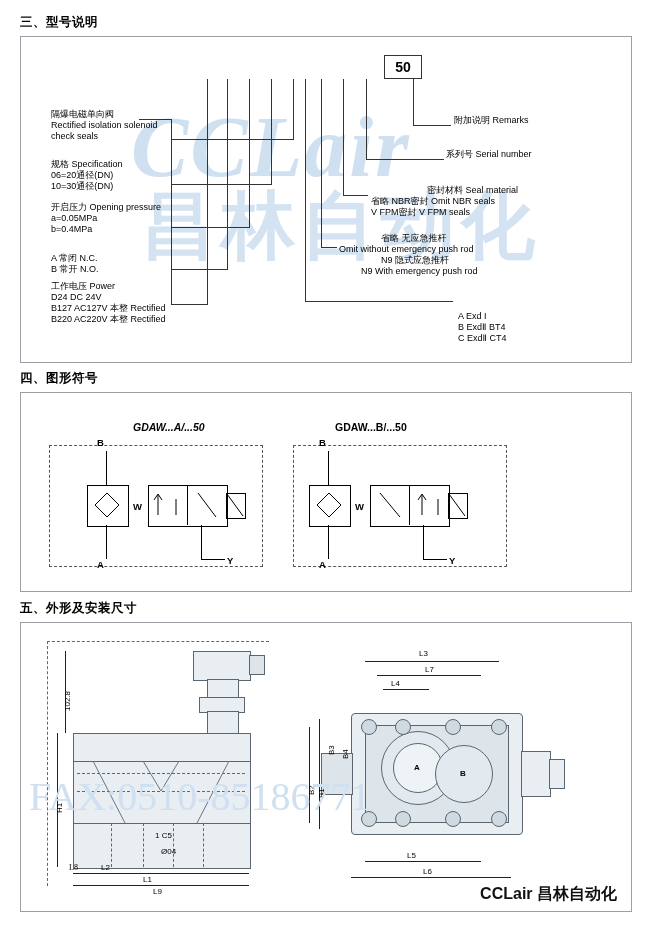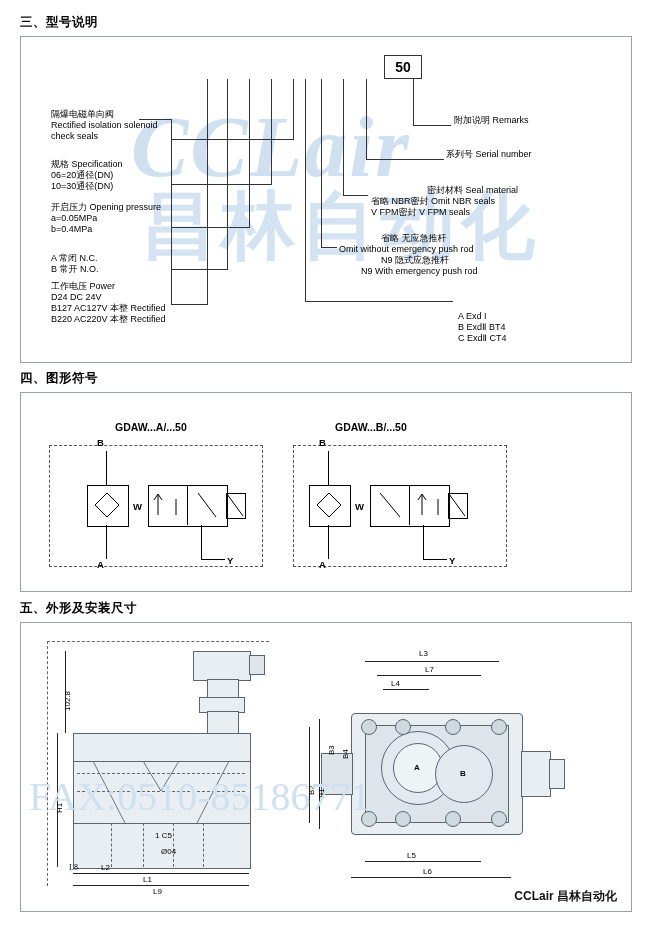--- a/index.html
+++ b/index.html
@@ -92,21 +92,21 @@
   }
   #wm-tel{
     position:absolute;left:8px;top:95px;font-size:40px;font-weight:bold;
     color:#cfe0f0;white-space:nowrap;font-family:"Liberation Serif", serif;
   }
   #wm-fax{
     position:absolute;left:8px;top:150px;font-size:40px;font-weight:normal;
     color:#cfe0f0;white-space:nowrap;font-family:"Liberation Serif", serif;
   }
   #footer-brand{
-    position:absolute;right:14px;bottom:6px;font-size:12px;font-weight:bold;color:#111;
+    position:absolute;right:14px;bottom:6px;font-size:16px;font-weight:bold;color:#111;
   }
   .dim{position:absolute;font-size:8px;}
   .dimv{position:absolute;font-size:8px;transform:rotate(-90deg);transform-origin:left top;white-space:nowrap;}
   .dl{position:absolute;background:#222;}
   .gray{background:#e9eef2;border:1px solid #5b6670;position:absolute;}
   .grayd{background:#dde5ea;border:1px solid #5b6670;position:absolute;}
   .circ{position:absolute;border:1px solid #5b6670;border-radius:50%;}
   .dashln{position:absolute;border-top:1px dashed #666;}
   .dashlnv{position:absolute;border-left:1px dashed #666;}
 </style>
@@ -196,21 +196,21 @@
     <div>A  Exd I</div>
     <div>B  ExdⅡ BT4</div>
     <div>C  ExdⅡ CT4</div>
   </div>
 </div>
 
 <div class="section-title" id="sec4-title">四、图形符号</div>
 
 <div id="panel4">
 
-  <div class="sym-label" style="left:94px;top:28px;">GDAW...A/...50</div>
+  <div class="sym-label" style="left:112px;top:28px;font-style:italic;">GDAW...A/...50</div>
   <div class="dashbox" style="left:28px;top:52px;width:212px;height:120px;"></div>
 
   <div class="solidbox" style="left:66px;top:92px;width:40px;height:40px;"></div>
   <svg style="position:absolute;left:66px;top:92px;" width="40" height="40">
     <polygon points="20,8 32,20 20,32 8,20" fill="none" stroke="#000" stroke-width="1"></polygon>
   </svg>
   <div class="sline" style="left:85px;top:58px;width:1px;height:34px;"></div>
   <div class="sline" style="left:85px;top:132px;width:1px;height:34px;"></div>
   <div class="lbl" style="left:76px;top:44px;">B</div>
   <div class="lbl" style="left:76px;top:166px;">A</div>

